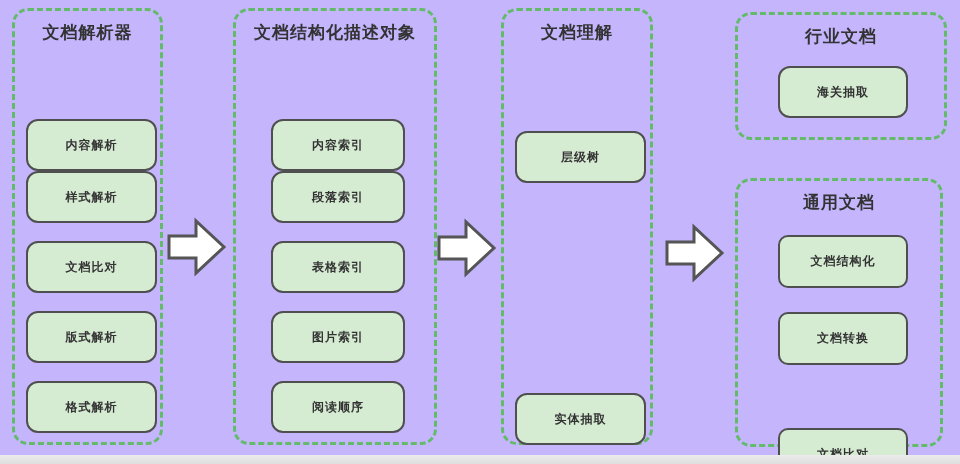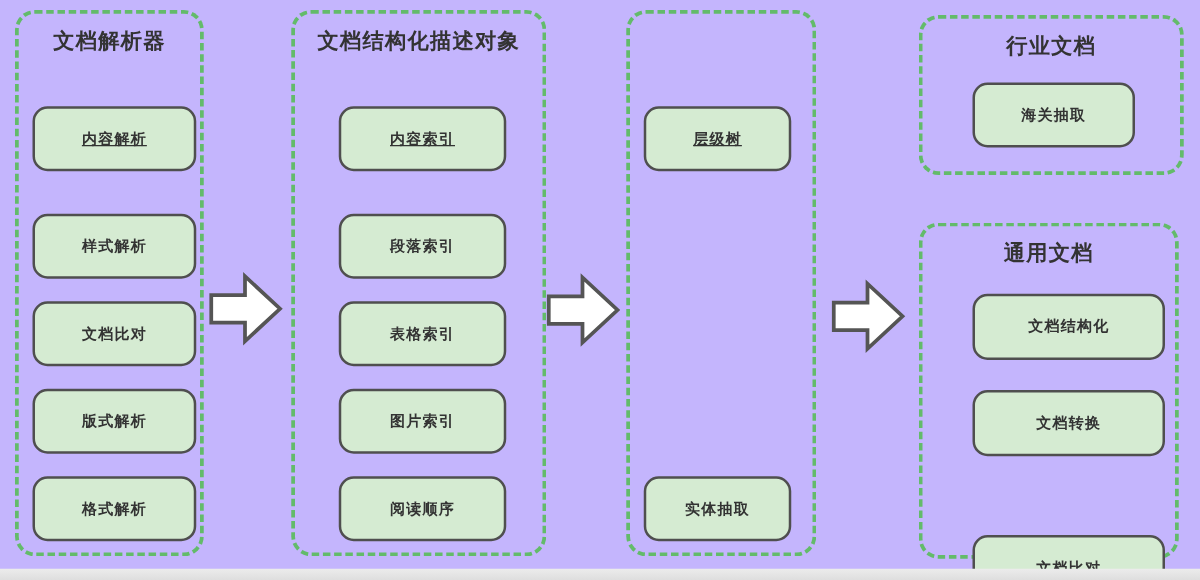--- a/index.html
+++ b/index.html
@@ -50,29 +50,29 @@
     letter-spacing: 1px;
   }
   
   .p0 { left: 12px;  top: 8px;   width: 151px; height: 437px; }
   .p0 .node { left: 11px; width: 131px; }
   
   .p1 { left: 233px; top: 8px;   width: 204px; height: 437px; }
   .p1 .node { left: 35px; width: 134px; }
   
   .p2 { left: 501px; top: 8px;   width: 152px; height: 437px; }
-  .p2 .node { left: 11px; width: 118px; }
+  .p2 .node { left: 11px; width: 131px; margin-top: 12px; }
   
   .p3 { left: 735px; top: 12px;  width: 212px; height: 128px; }
   .p3 .node { left: 40px; width: 130px; }
   
   .p4 { left: 735px; top: 178px; width: 208px; height: 269px; }
-  .p4 .node { left: 40px; width: 154px; height: 53px; }
+  .p4 .node { left: 40px; width: 130px; height: 53px; border-radius: 10px; }
 
-  .row0 { top: 74px; text-decoration: underline; }
+  .row0 { top: 108px; }
   .row1 { top: 160px; }
   .row2 { top: 230px; }
   .row3 { top: 300px; }
   .row4 { top: 370px; }
 
   .p3 .solo { top: 51px; }
   .p4 .r0 { top: 54px; }
   .p4 .r1 { top: 131px; }
   .p4 .r2 { top: 199px; margin-top: 48px; }
 
@@ -107,20 +107,21 @@
   <section class="panel p1">
     <div class="panel-title">文档结构化描述对象</div>
     <div class="node row0">内容索引</div>
     <div class="node row1">段落索引</div>
     <div class="node row2">表格索引</div>
     <div class="node row3">图片索引</div>
     <div class="node row4">阅读顺序</div>
   </section>
 
   <section class="panel p2">
+    <div class="panel-title">文档理解</div>
     <div class="node row0">层级树</div>
     <div class="node row4">实体抽取</div>
   </section>
 
   <section class="panel p3">
     <div class="panel-title">行业文档</div>
     <div class="node solo">海关抽取</div>
   </section>
 
   <section class="panel p4">

